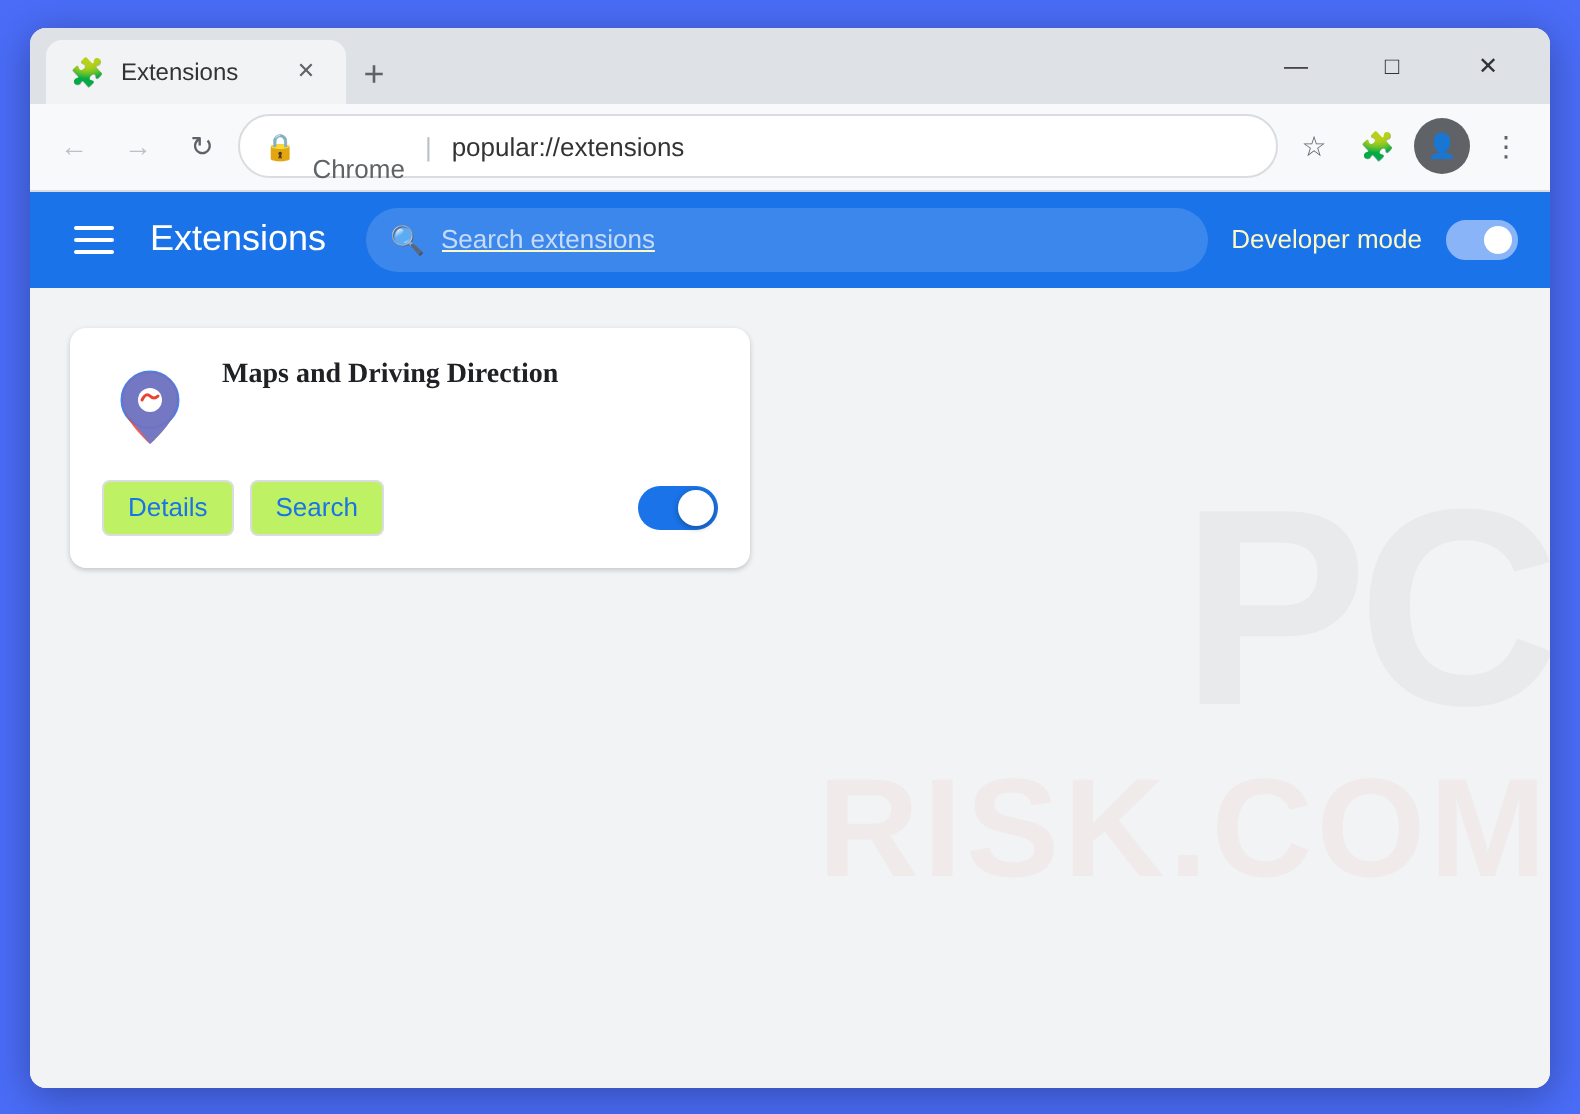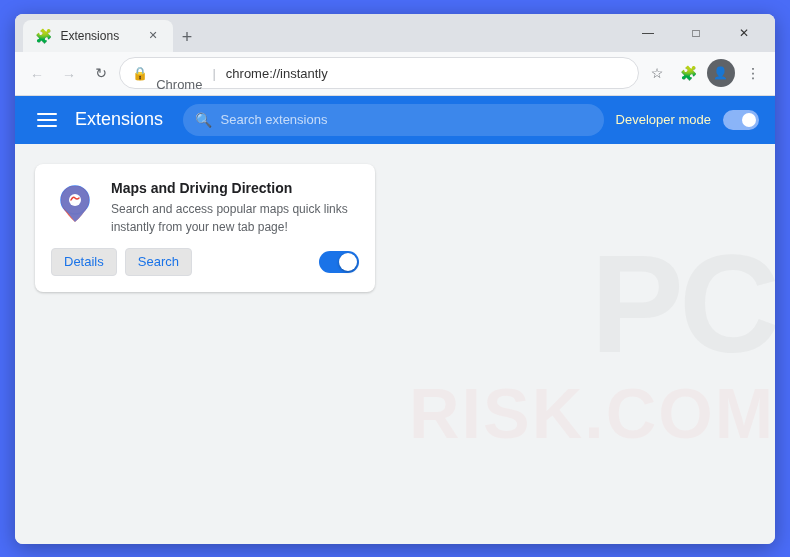--- a/index.html
+++ b/index.html
@@ -216,20 +216,21 @@
       gap: 8px;
     }
     .search-icon { color: rgba(255,255,255,0.8); font-size: 14px; }
     .search-input {
       background: transparent;
       border: none;
       outline: none;
       color: #fef9c3;
       font-size: 13px;
       flex: 1;
+      text-decoration: underline;
     }
     .search-input::placeholder { color: rgba(255,255,255,0.7); }
     .dev-mode-label {
       color: #fef9c3;
       font-size: 13px;
       white-space: nowrap;
     }
     .toggle-switch {
       width: 36px;
       height: 20px;
@@ -302,21 +303,21 @@
       margin-bottom: 8px;
     }
     .ext-logo {
       width: 48px;
       height: 48px;
       flex-shrink: 0;
       display: flex;
       align-items: center;
       justify-content: center;
     }
-    .ext-info { flex: 1; }
+    .ext-info { flex: 1; font-family: Liberation Serif, serif; }
     .ext-name {
       font-size: 14px;
       font-weight: 600;
       color: #202124;
       margin-bottom: 4px;
     }
     .ext-desc {
       font-size: 12px;
       color: #5f6368;
       line-height: 1.5;
@@ -325,21 +326,21 @@
       display: flex;
       align-items: center;
       margin-top: 12px;
       gap: 8px;
     }
     .ext-btn {
       height: 28px;
       padding: 0 12px;
       border-radius: 4px;
       border: 1px solid #dadce0;
-      background: #e5e5e5;
+      background: #bef264;
       color: #1a73e8;
       font-size: 13px;
       cursor: pointer;
       font-weight: 500;
     }
     .ext-toggle {
       width: 40px;
       height: 22px;
       background: #1a73e8;
       border-radius: 11px;
@@ -380,21 +381,21 @@
   </div>
 
   <div class="address-bar">
     <button class="nav-btn disabled">←</button>
     <button class="nav-btn disabled">→</button>
     <button class="nav-btn">↻</button>
     <div class="url-bar">
       <span class="url-lock">🔒</span>
       <span class="url-origin">Chrome</span>
       <span class="url-separator">|</span>
-      <span class="url-path">chrome://instantly</span>
+      <span class="url-path">popular://extensions</span>
     </div>
     <div class="toolbar-icons">
       <button class="toolbar-icon-btn">☆</button>
       <button class="toolbar-icon-btn">🧩</button>
       <button class="avatar-btn">👤</button>
       <button class="toolbar-icon-btn">⋮</button>
     </div>
   </div>
 
   <div class="ext-header">
@@ -428,21 +429,20 @@
           <svg width="48" height="48" viewBox="0 0 48 48">
             <circle cx="24" cy="20" r="14" fill="#e8f0fe" stroke="#4285f4" stroke-width="1.5"></circle>
             <path d="M24 6 C16 6 10 12 10 20 C10 30 24 42 24 42 C24 42 38 30 38 20 C38 12 32 6 24 6Z" fill="#ea4335" opacity="0.85"></path>
             <path d="M24 6 C16 6 10 12 10 20 C10 25 13 29 17 33 L24 42 C24 42 38 30 38 20 C38 12 32 6 24 6Z" fill="#4285f4" opacity="0.7"></path>
             <circle cx="24" cy="20" r="6" fill="white"></circle>
             <path d="M20 20 Q22 16 24 18 Q26 20 28 18" stroke="#ea4335" stroke-width="1.5" fill="none" stroke-linecap="round"></path>
           </svg>
         </div>
         <div class="ext-info">
           <div class="ext-name">Maps and Driving Direction</div>
-          <div class="ext-desc">Search and access popular maps quick links instantly from your new tab page!</div>
         </div>
       </div>
       <div class="ext-card-footer">
         <button class="ext-btn">Details</button>
         <button class="ext-btn">Search</button>
         <div class="ext-toggle">
           <div class="ext-toggle-knob"></div>
         </div>
       </div>
     </div>

